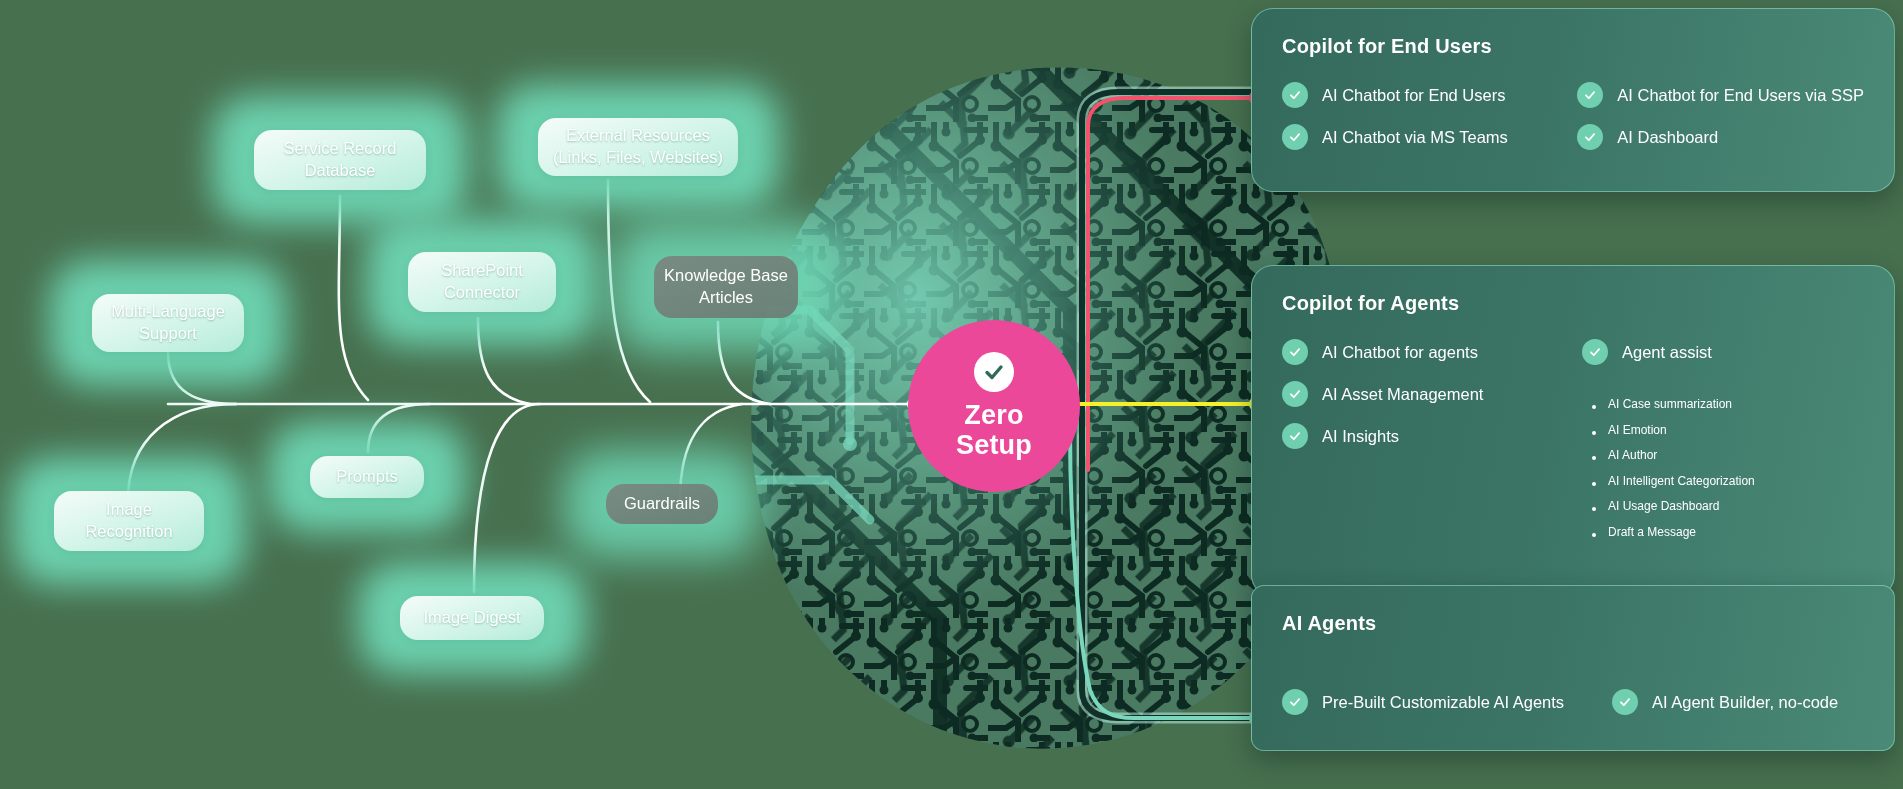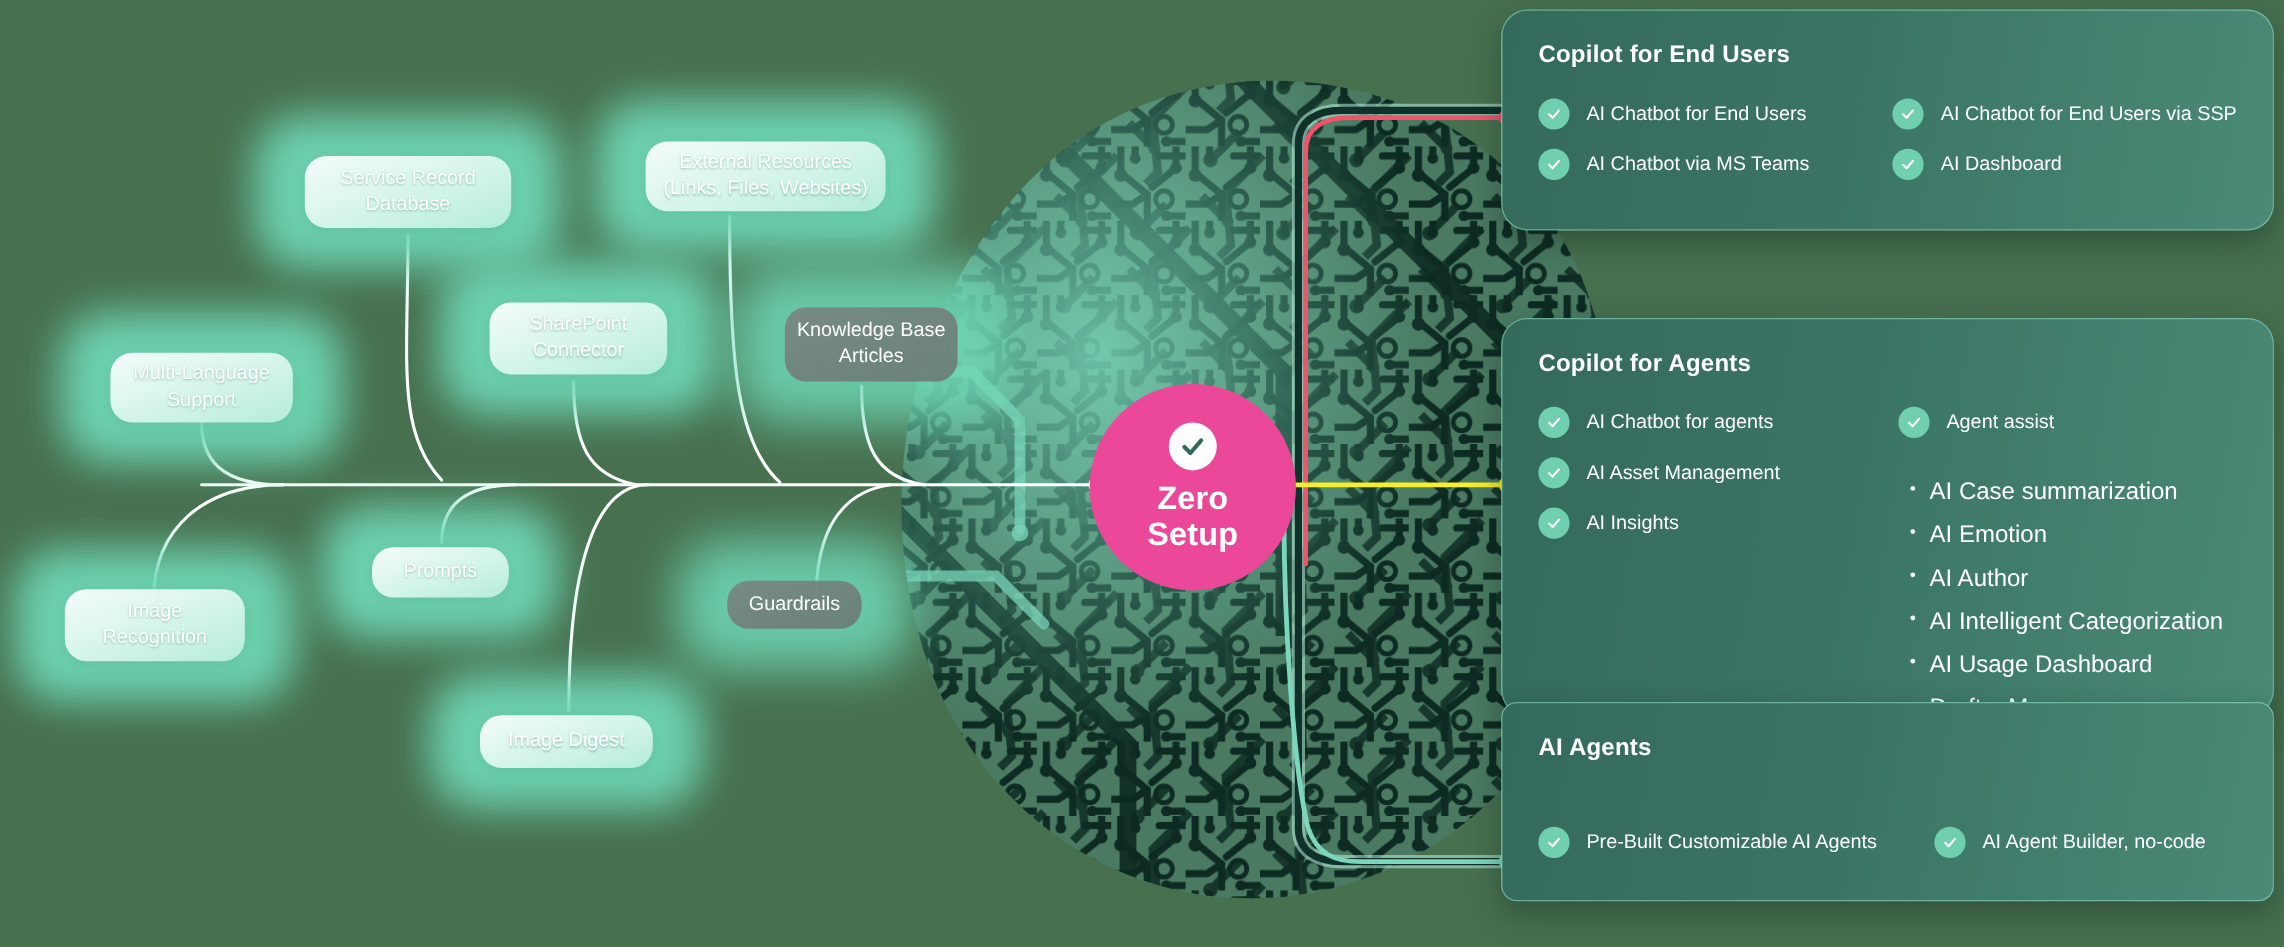--- a/index.html
+++ b/index.html
@@ -89,21 +89,21 @@
   .feat-col{display:flex;flex-direction:column;gap:18px;}
   .feat{display:flex;align-items:flex-start;gap:14px;}
   .chk{
     flex:0 0 auto;width:26px;height:26px;border-radius:50%;
     background:#6fcfaf;display:flex;align-items:center;justify-content:center;margin-top:-2px;
   }
   .chk svg{display:block;}
   .feat-label{color:#ffffff;font-size:16.5px;line-height:1.35;white-space:nowrap;}
   .sublist{list-style:none;margin:14px 0 0 6px;padding:0;display:flex;flex-direction:column;gap:10px;}
   .sublist li{
-    color:#ffffff;font-size:20px;line-height:1.3;white-space:nowrap;
+    color:#ffffff;font-size:12px;line-height:1.3;white-space:nowrap;
     position:relative;padding-left:20px;
   }
   .sublist li::before{
     content:"";position:absolute;left:4px;top:8px;width:4px;height:4px;border-radius:50%;background:#ffffff;
   }
   .agent-assist-wrap{display:flex;flex-direction:column;}
 </style>
 </head>
 <body>
 

